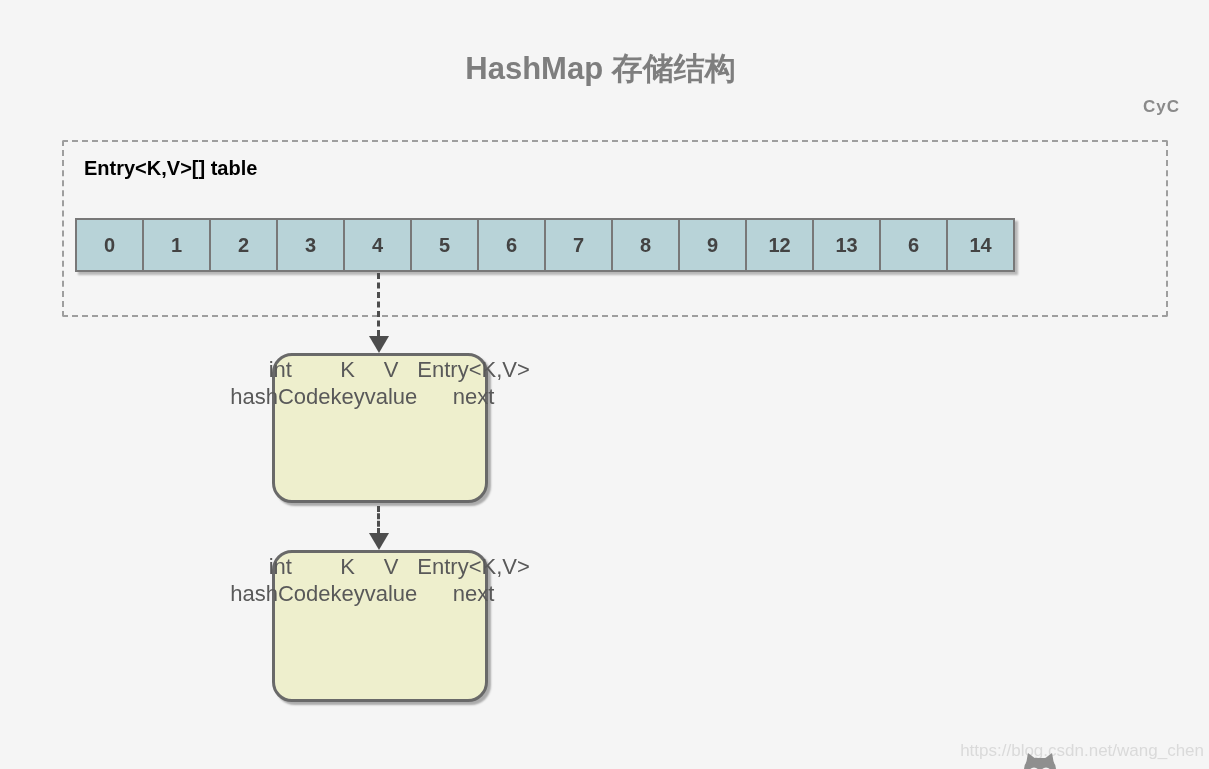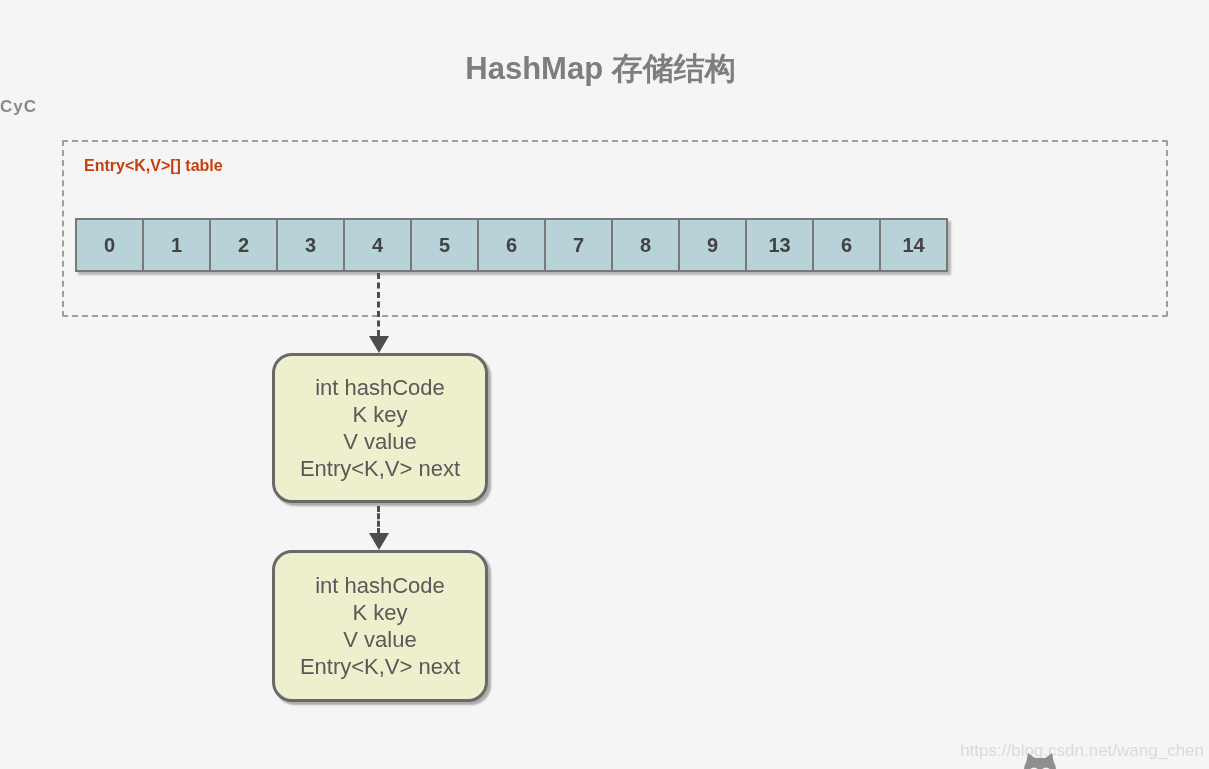--- a/index.html
+++ b/index.html
@@ -25,31 +25,31 @@
     font-family:"Liberation Sans", sans-serif;
     overflow:hidden;
   }
   .title{
     position:absolute;top:48px;left:0;width:1180px;
     text-align:center;
     font-size:31px;font-weight:bold;color:var(--title-gray);padding-left:21px;
   }
   .subtitle{
     position:absolute;top:97px;left:0;width:1180px;
-    text-align:left;
+    text-align:right;
     font-size:17px;font-weight:bold;color:#8a8a8a;letter-spacing:1px;
   }
   .dashed-box{
     position:absolute;left:62px;top:140px;width:1106px;height:177px;
     border:2px dashed var(--dash-gray);
     border-radius:2px;
   }
   .table-label{
     position:absolute;left:84px;top:157px;
-    font-size:16px;font-weight:bold;color:#c2410c;
+    font-size:20px;font-weight:bold;color:#000000;
   }
   .array-row{
     position:absolute;left:75px;top:218px;
     display:flex;
     box-shadow:3px 3px 2px rgba(0,0,0,0.25);
   }
   .cell{
     width:69px;height:54px;
     background:var(--cell-fill);
     border:2px solid var(--cell-border);
@@ -71,21 +71,21 @@
     border-top:17px solid var(--arrow);
   }
   .arrow-head.h1{left:369px;top:336px;}
   .arrow-head.h2{left:369px;top:533px;}
   .entry-node{
     position:absolute;left:272px;width:216px;
     background:var(--node-fill);
     border:3px solid var(--node-border);
     border-radius:20px;
     box-shadow:3px 3px 2px rgba(0,0,0,0.3);
-    display:flex;flex-direction:column;justify-content:center;
+    display:flex;flex-direction:row;justify-content:center;
     text-align:center;
     font-size:22px;line-height:27px;color:var(--node-text);
   }
   .entry-node.n1{top:353px;height:150px;}
   .entry-node.n2{top:550px;height:152px;}
   .wm-url{
     position:absolute;top:741px;right:5px;
     font-size:17px;color:var(--wm-faint);
     white-space:nowrap;
   }
@@ -114,20 +114,21 @@
     <div class="cell">0</div>
     <div class="cell">1</div>
     <div class="cell">2</div>
     <div class="cell">3</div>
     <div class="cell">4</div>
     <div class="cell">5</div>
     <div class="cell">6</div>
     <div class="cell">7</div>
     <div class="cell">8</div>
     <div class="cell">9</div>
+    <div class="cell">12</div>
     <div class="cell">13</div>
     <div class="cell">6</div>
     <div class="cell">14</div>
   </div>
 
   <div class="arrow-line a1"></div>
   <div class="arrow-head h1"></div>
 
   <div class="entry-node n1">
     <div>int hashCode</div>

